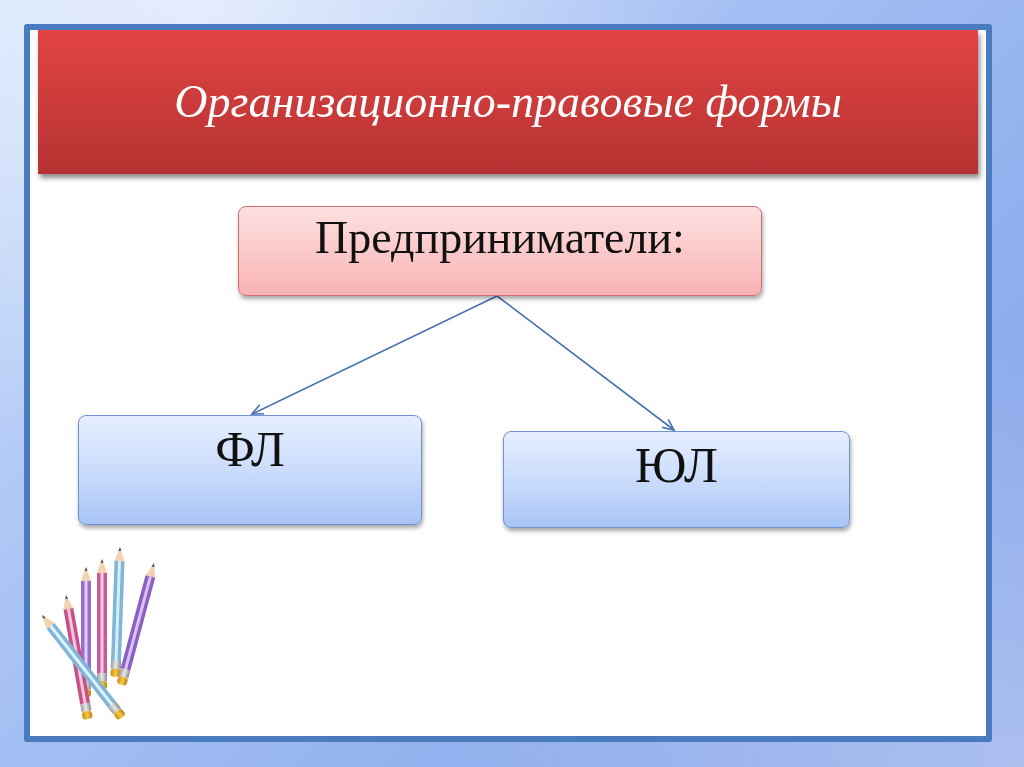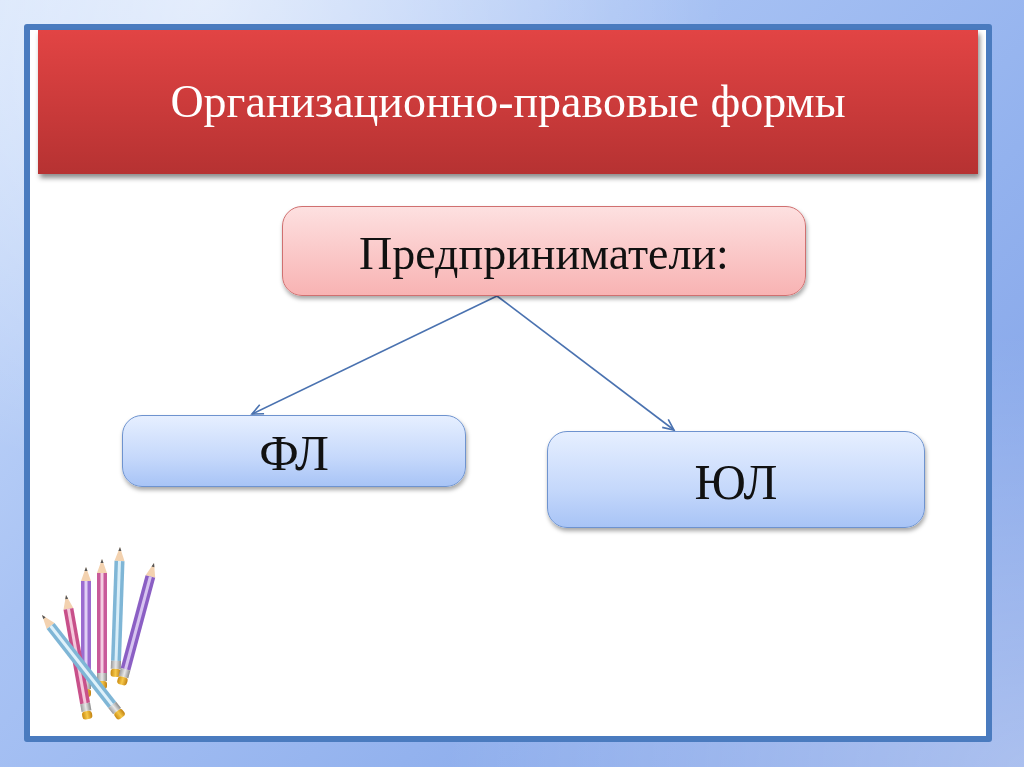--- a/index.html
+++ b/index.html
@@ -17,45 +17,46 @@
       position: absolute; left: 24px; top: 24px; width: 968px; height: 718px;
       background: #ffffff; border: 6px solid #4a7bbf; border-radius: 3px;
       box-sizing: border-box;
     }
     .title-banner {
       position: absolute; left: 38px; top: 30px; width: 940px; height: 144px;
       background: linear-gradient(180deg, #e24444 0%, #cc3b3b 50%, #b63232 100%);
       box-shadow: 2px 4px 5px rgba(0,0,0,0.45);
       display: flex; align-items: center; justify-content: center;
       text-align: center;
+      font-style: italic;
     }
     .title-text {
       color: #ffffff; font-size: 46px; line-height: 60px; font-weight: normal;
       margin: 0;
     }
     .node {
       position: absolute; box-sizing: border-box;
-      border-radius: 20px;
-      display: flex; align-items: center; justify-content: center;
-      color: #111111; box-shadow: 1px 3px 4px rgba(0,0,0,0.35); margin-left: 44px;
+      border-radius: 8px;
+      display: flex; align-items: flex-start; justify-content: center;
+      color: #111111; box-shadow: 1px 3px 4px rgba(0,0,0,0.35);
     }
     .node-root {
       left: 238px; top: 206px; width: 524px; height: 90px;
       background: linear-gradient(180deg, #fde0e0 0%, #f8b3b3 100%);
       border: 1px solid #d07070;
       font-size: 46px;
     }
     .node-fl {
-      left: 78px; top: 415px; width: 344px; height: 72px;
+      left: 78px; top: 415px; width: 344px; height: 110px;
       background: linear-gradient(180deg, #e6efff 0%, #c5d8fb 60%, #a8c4f6 100%);
       border: 1px solid #6e93cf;
       font-size: 50px;
     }
     .node-yl {
-      left: 503px; top: 431px; width: 378px; height: 97px;
+      left: 503px; top: 431px; width: 347px; height: 97px;
       background: linear-gradient(180deg, #e6efff 0%, #c5d8fb 60%, #a8c4f6 100%);
       border: 1px solid #6e93cf;
       font-size: 50px;
     }
     .node-label { padding-top: 4px; }
     .arrows {
       position: absolute; left: 0; top: 0; width: 1024px; height: 767px;
       pointer-events: none;
     }
     .pencils {

